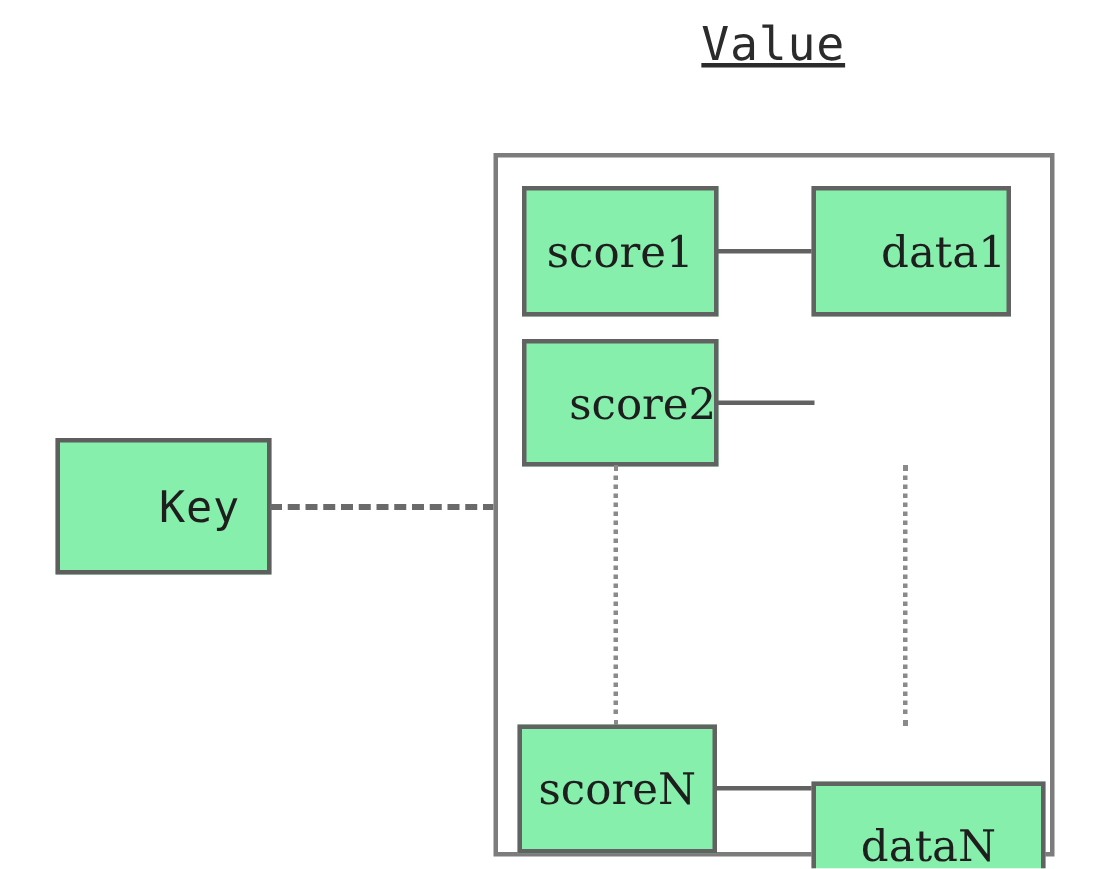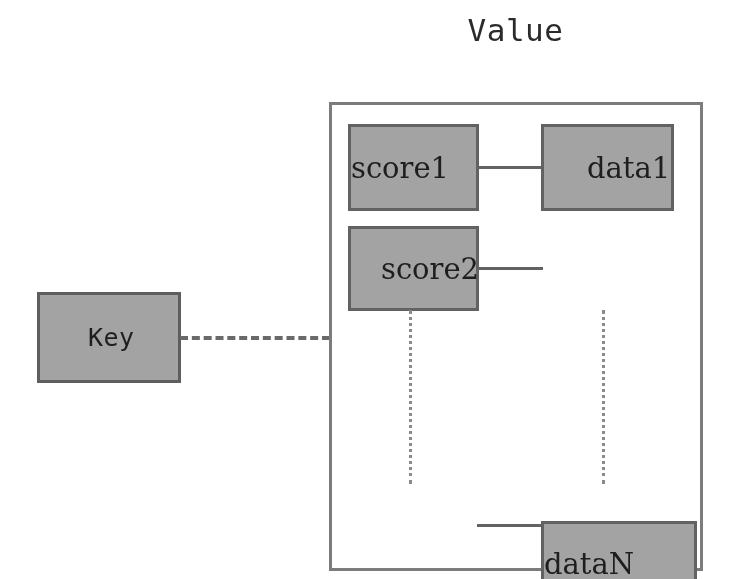--- a/index.html
+++ b/index.html
@@ -24,45 +24,46 @@
     left: 0;
     top: 12px;
     width: 736px;
     text-align: center;
     font-family: "DejaVu Sans Mono", "Liberation Mono", monospace;
     font-size: 31px;
     line-height: 40px;
     color: #2b2b2b;
     letter-spacing: 0.5px;
     white-space: nowrap;
+    text-decoration: underline;
   }
   
   .title-wrap {
     position: absolute;
     left: 329px;
     top: 10px;
     width: 373px;
     text-align: center;
   }
 
   
   .box {
     position: absolute;
     box-sizing: border-box;
-    background: #a3a3a3;
+    background: #86efac;
     border: 3px solid #5e5e5e;
     display: flex;
     align-items: center;
-    justify-content: flex-start;
+    justify-content: center;
     color: #1e1e1e;
     white-space: nowrap;
   }
   .box.key-box {
     font-family: "DejaVu Sans Mono", "Liberation Mono", monospace;
-    font-size: 25px;
+    font-size: 29px;
     letter-spacing: 0.5px;
     padding-left: 48px;
   }
   .box.inner-box {
     font-family: "DejaVu Serif", "Liberation Serif", serif;
     font-size: 29px;
     border-width: 3px;
     border-color: #626262;
   }
 
@@ -117,18 +118,21 @@
   </div>
 
   <div class="box inner-box" style="left:348px; top:226px; width:131px; height:85px;padding-left:30px;">
     <span>score2</span>
   </div>
   <div class="hline" style="left:477px; top:267px; width:66px;"></div>
 
   <div class="dotted-vline" style="left:409px; top:310px; height:174px;"></div>
   <div class="dotted-vline" style="left:602px; top:310px; height:174px;"></div>
 
+  <div class="box inner-box" style="left:345px; top:483px; width:133px; height:86px;">
+    <span>scoreN</span>
+  </div>
   <div class="hline" style="left:477px; top:524px; width:66px;"></div>
   <div class="box inner-box" style="left:541px; top:483px; width:156px; height:86px;margin-top:38px;">
     <span>dataN</span>
   </div>
 
 </div>
 
 </body></html>

